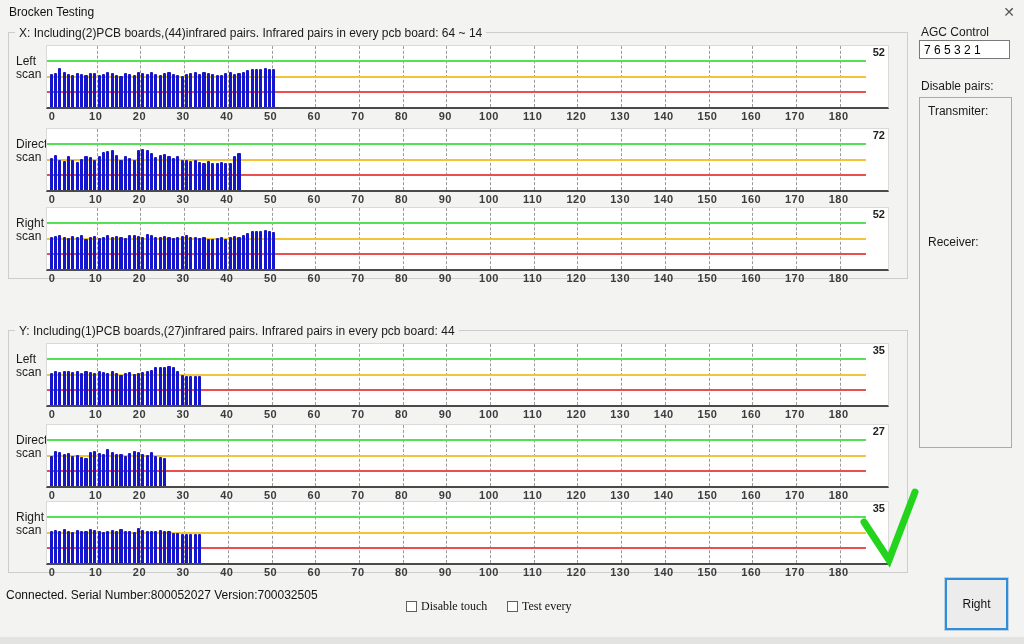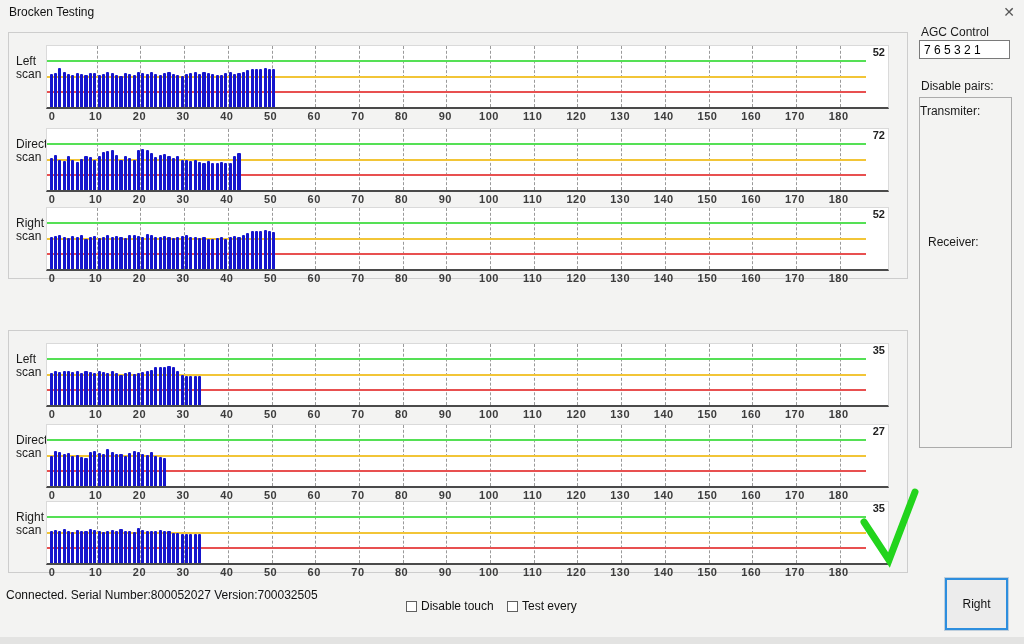--- a/index.html
+++ b/index.html
@@ -42,42 +42,43 @@
     overflow:visible; pointer-events:none; }
 
   
   .agc-label { position:absolute; left:921px; top:25px; font-size:12px; }
   .agc-input { position:absolute; left:919px; top:40px; width:91px; height:19px;
     background:#fff; border:1px solid #7a7a7a; font-family:"Liberation Sans",sans-serif;
     font-size:12px; padding:1px 4px; color:#000; }
   .broken-label { position:absolute; left:921px; top:79px; font-size:12px; }
   .broken-box { position:absolute; left:919px; top:97px; width:93px; height:351px;
     border:1px solid #ababab; background:#f3f3f2; }
-  .transmitter-label { position:absolute; left:0; top:6px; font-size:12px; }
+  .transmitter-label { position:absolute; left:8px; top:6px; font-size:12px; }
   .receiver-label { position:absolute; left:8px; top:137px; font-size:12px; }
 
   
   .status-text { position:absolute; left:6px; top:588px; font-size:12px; color:#111; }
-  .checkbox-group { position:absolute; top:599px; display:flex; align-items:center; }
+  .checkbox-group { position:absolute; top:599px; display:flex; align-items:center;font-family:Liberation Serif, serif; }
   #cb1 { left:406px; } #cb2 { left:507px; }
   .cb-box { width:11px; height:11px; border:1px solid #606060; background:#fff; margin-right:4px; }
   .cb-label { font-size:12px; color:#111; }
   .quit-button { position:absolute; left:945px; top:578px; width:63px; height:52px;
     background:#ececec; border:2px solid #2d8ede; outline:1px solid #bfcfdd;
     font-size:12px; color:#111; display:flex; align-items:center; justify-content:center;
     cursor:default; }
   .bottom-edge { position:absolute; left:0; top:637px; width:1024px; height:7px; background:#e3e3e2; }
 </style>
 </head>
 <body>
 
 <div class="titlebar-text">Brocken Testing</div>
 <div class="close-btn">✕</div>
 
 <div class="groupbox" id="x-group">
+  <span class="legend">X: Including(2)PCB boards,(44)infrared pairs.  Infrared pairs in every pcb board: 64 ~ 14</span>
   <div class="chart-row" style="top:12px;">
     <div class="scan-label">Left scan</div>
     <div class="plot">
       <span class="peak-value">52</span>
     <div class="gridline" style="left: 49.7px;"></div>
         <div class="gridline" style="left: 93.4px;"></div>
         <div class="gridline" style="left: 137.1px;"></div>
         <div class="gridline" style="left: 180.8px;"></div>
         <div class="gridline" style="left: 224.5px;"></div>
         <div class="gridline" style="left: 268.2px;"></div>
@@ -359,20 +360,21 @@
         <span class="tick" style="left: 617.8px;">140</span>
         <span class="tick" style="left: 661.5px;">150</span>
         <span class="tick" style="left: 705.2px;">160</span>
         <span class="tick" style="left: 748.9px;">170</span>
         <span class="tick" style="left: 792.6px;">180</span>
       </div>
   </div>
 </div>
 
 <div class="groupbox" id="y-group">
+  <span class="legend">Y: Including(1)PCB boards,(27)infrared pairs.  Infrared pairs in every pcb board: 44</span>
   <div class="chart-row" style="top:12px;">
     <div class="scan-label">Left scan</div>
     <div class="plot">
       <span class="peak-value">35</span>
     <div class="gridline" style="left: 49.7px;"></div>
         <div class="gridline" style="left: 93.4px;"></div>
         <div class="gridline" style="left: 137.1px;"></div>
         <div class="gridline" style="left: 180.8px;"></div>
         <div class="gridline" style="left: 224.5px;"></div>
         <div class="gridline" style="left: 268.2px;"></div>

